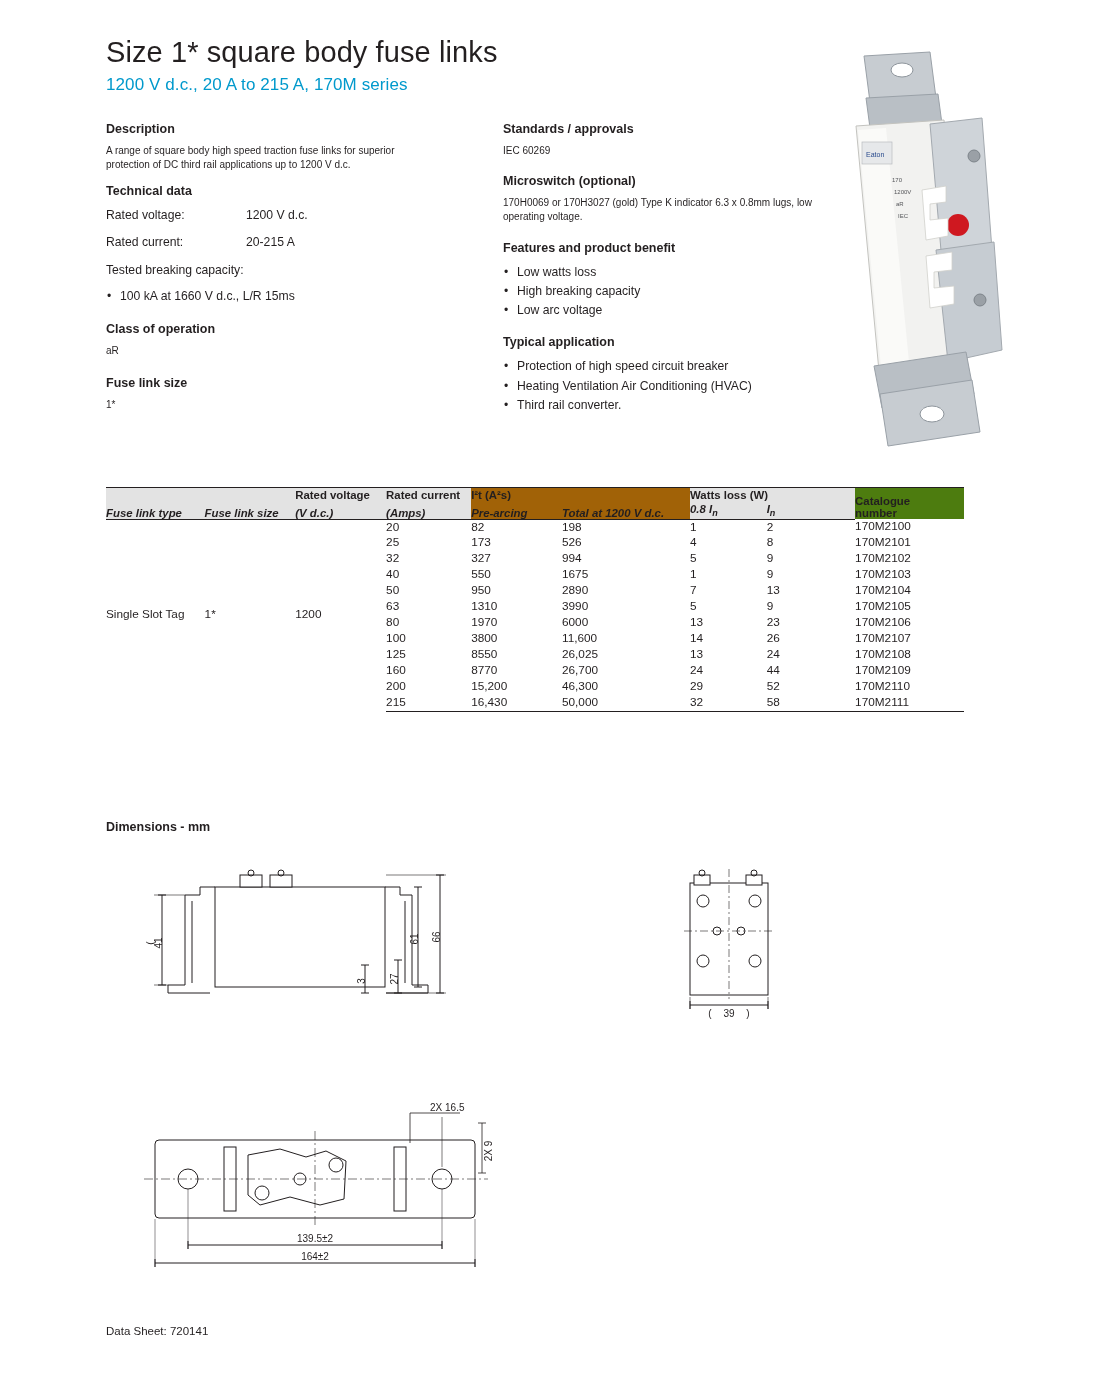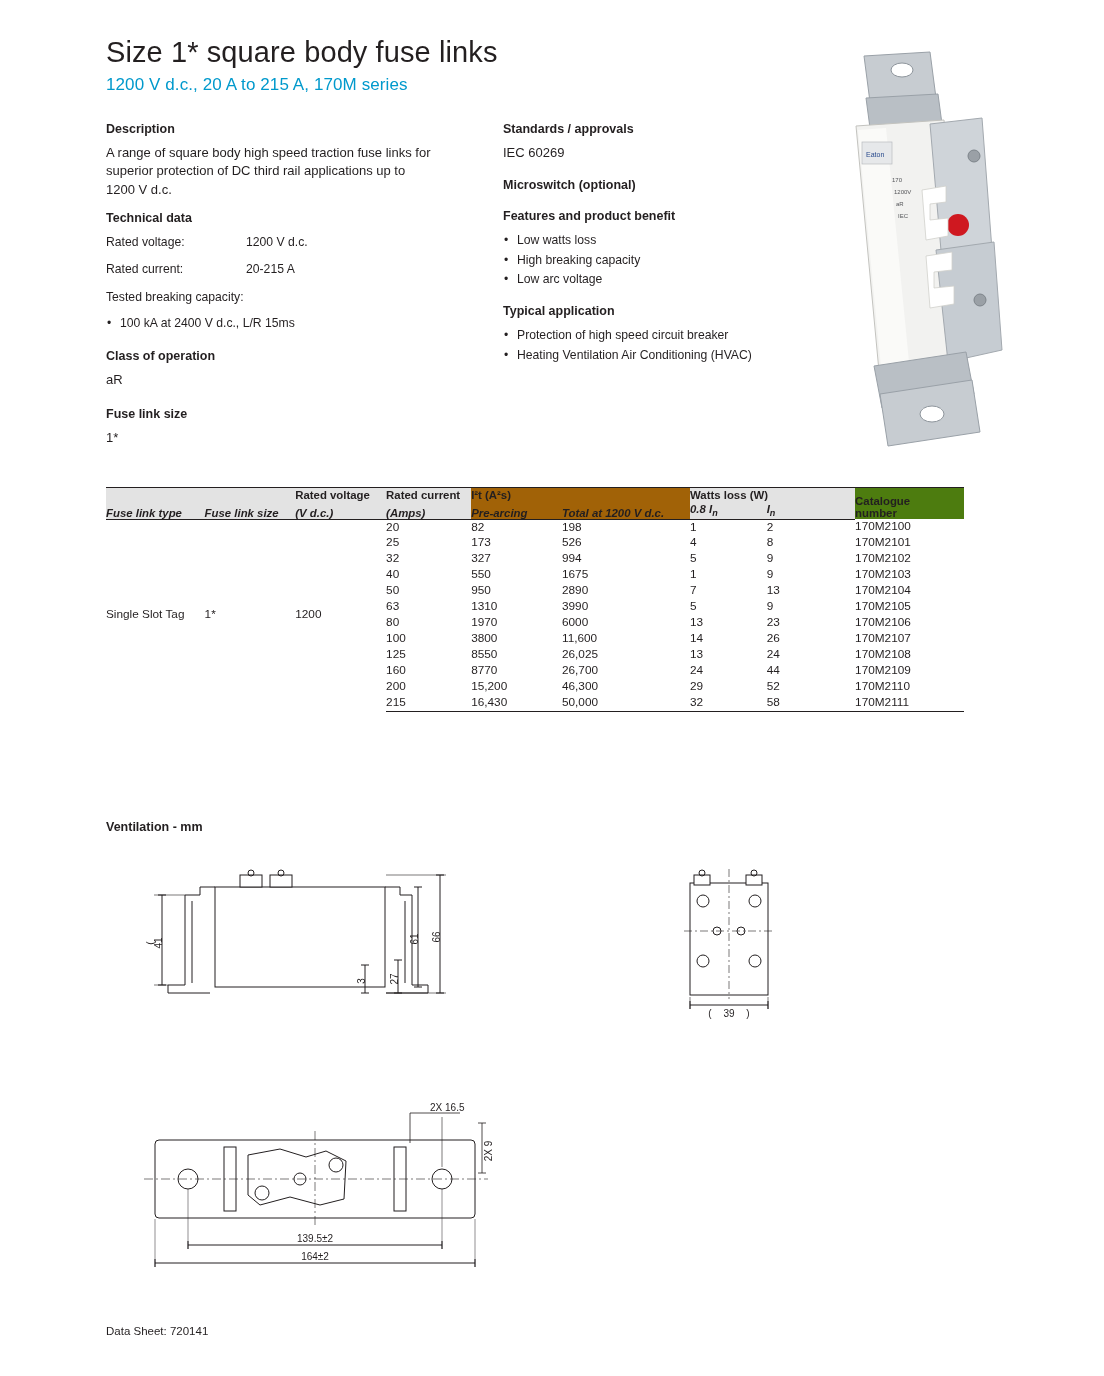--- a/index.html
+++ b/index.html
@@ -28,21 +28,21 @@
   
   .cols { position:absolute; left:106px; top:122px; width:760px; }
   .colL { position:absolute; left:0; top:0; width:330px; }
   .colR { position:absolute; left:350px; top:0; width:340px;margin-left:47px; }
 
   h3.sec {
     font-size:12.5px; font-weight:bold; color:#231f20;
     margin:0 0 7px 0; line-height:1.2;
   }
   p.body, .body {
-    font-size:13px; line-height:1.42; color:#231f20; margin:0 0 12px 0;
+    font-size:10px; line-height:1.42; color:#231f20; margin:0 0 12px 0;
   }
   .kv { font-size:12.2px; line-height:1.55; margin:0; position:relative; }
   .kv .k { display:inline-block; width:140px; }
   ul.bul { list-style:none; margin:0 0 12px 0; padding:0; }
   ul.bul li {
     font-size:12.2px; line-height:1.5; padding-left:14px; position:relative;
     margin-bottom:1px;
   }
   ul.bul li:before {
     content:"\2022"; position:absolute; left:1px; top:0; color:#231f20;
@@ -145,47 +145,49 @@
 
       <h3 class="sec">Technical data</h3>
       <p class="kv">
         <span class="k">Rated voltage:</span><span>1200 V d.c.</span>
       </p>
       <p class="kv" style="margin-top:8px;">
         <span class="k">Rated current:</span><span>20-215 A</span>
       </p>
       <p class="kv" style="margin-top:9px;">Tested breaking capacity:</p>
       <ul class="bul" style="margin-top:7px;">
-        <li>100 kA at 2400 V d.c., L/R 15ms</li>
+        <li>100 kA at 1660 V d.c., L/R 15ms</li>
       </ul>
 
       <h3 class="sec" style="margin-top:17px;">Class of operation</h3>
       <p class="body">aR</p>
 
       <h3 class="sec" style="margin-top:17px;">Fuse link size</h3>
       <p class="body">1*</p>
     </div>
 
     <div class="colR">
       <h3 class="sec">Standards / approvals</h3>
       <p class="body">IEC 60269</p>
 
       <h3 class="sec" style="margin-top:16px;">Microswitch (optional)</h3>
+      <p class="body">170H0069 or 170H3027 (gold) Type K indicator 6.3 x 0.8mm lugs, low operating voltage.</p>
 
       <h3 class="sec" style="margin-top:16px;">Features and product benefit</h3>
       <ul class="bul">
         <li>Low watts loss</li>
         <li>High breaking capacity</li>
         <li>Low arc voltage</li>
       </ul>
 
       <h3 class="sec" style="margin-top:16px;">Typical application</h3>
       <ul class="bul">
         <li>Protection of high speed circuit breaker</li>
         <li>Heating Ventilation Air Conditioning (HVAC)</li>
+        <li>Third rail converter.</li>
       </ul>
     </div>
   </div>
 
   <div class="tablewrap">
     <table class="spec">
       <thead>
         <tr class="hdr-top">
           <th class="bg-grey topline c-type"></th>
           <th class="bg-grey topline c-size"></th>
@@ -308,21 +310,21 @@
           <td class="botline">16,430</td>
           <td class="botline">50,000</td>
           <td class="botline">32</td>
           <td class="botline">58</td>
           <td class="botline">170M2111</td>
         </tr>
       </tbody>
     </table>
   </div>
 
-  <div class="dims-title">Ventilation - mm</div>
+  <div class="dims-title">Dimensions - mm</div>
 
   <div class="dwg1">
     <svg width="420" height="170" viewBox="0 0 420 170">
       <g stroke="#231f20" fill="none" stroke-width="1">
 
         <path d="M45 30 L60 30 L60 22 L75 22"></path>
         <path d="M45 30 L45 120 L28 120 L28 128 L70 128"></path>
         <path d="M52 36 L52 118"></path>
 
         <rect x="75" y="22" width="170" height="100" fill="#ffffff"></rect>

